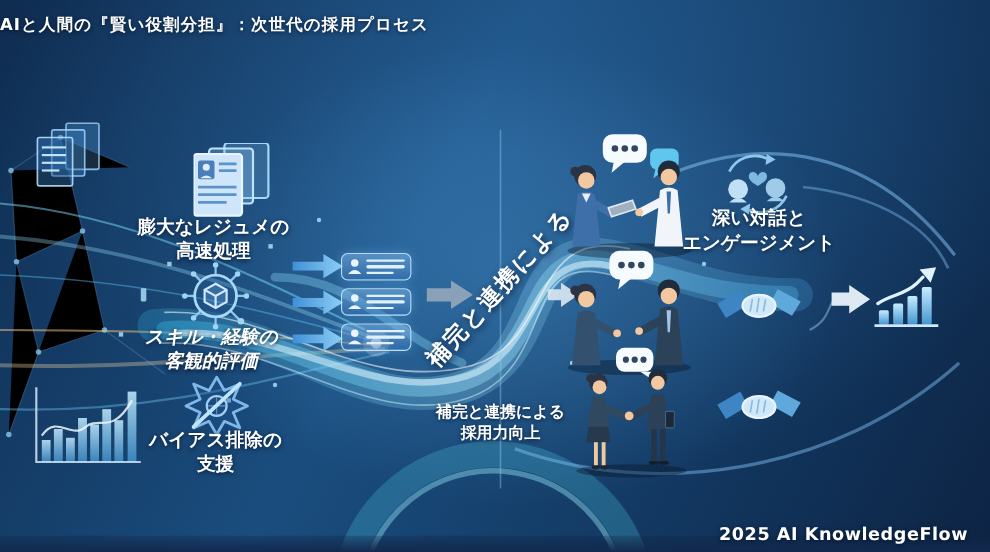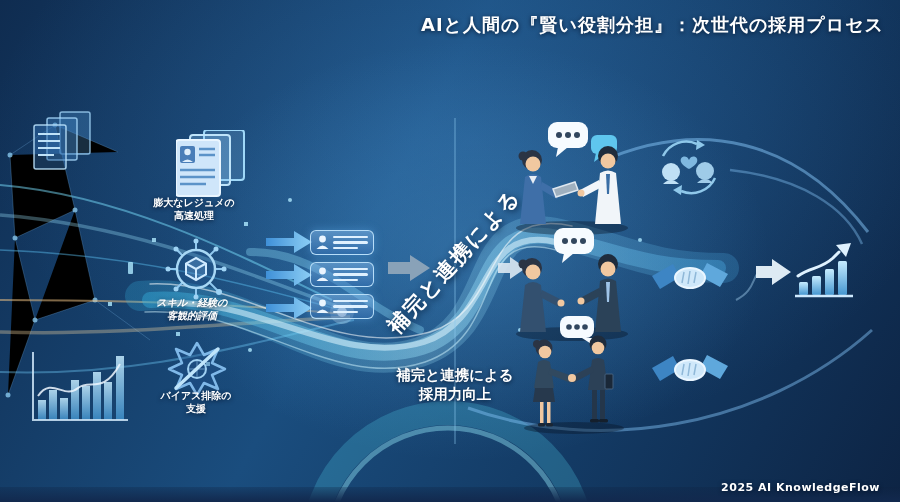--- a/index.html
+++ b/index.html
@@ -6,38 +6,38 @@
   #canvas{
     position:relative;width:900px;height:502px;overflow:hidden;
     font-family:"DejaVu Sans","Liberation Sans",sans-serif;color:#fff;
     background:
       radial-gradient(ellipse 430px 300px at 52% 50%, rgba(86,166,224,.30), transparent 70%),
       radial-gradient(ellipse 640px 400px at 52% 28%, rgba(62,132,196,.32), transparent 75%),
       linear-gradient(118deg,#0f2c50 0%,#1a4d7e 42%,#133a64 70%,#0d2444 100%);
   }
   .abs{position:absolute;}
   .txt{font-weight:700;text-shadow:0 1px 4px rgba(0,18,40,.85);line-height:1.32;}
-  .title{left:0;right:16px;top:13px;text-align:right;font-size:18px;letter-spacing:1px;}
+  .title{left:0;right:4px;top:13px;text-align:left;font-size:15px;letter-spacing:1px;}
   .pill{top:72px;padding:5px 20px;border-radius:17px;white-space:nowrap;
         background:rgba(9,29,56,.82);border:1px solid rgba(126,186,236,.35);
         box-shadow:0 2px 8px rgba(0,10,30,.5);font-size:16.5px;}
   .pill-ai{left:55px;} .pill-human{left:497px;}
-  .label{white-space:pre-line;text-align:center;font-size:10px;}
+  .label{white-space:pre-line;text-align:center;font-size:17px;}
   .wave-label{left:352px;top:248px;width:205px;text-align:center;font-size:21px;letter-spacing:2px;
       transform:rotate(-48deg);text-shadow:0 2px 6px rgba(0,25,55,.9);}
   .caption{left:372px;top:366px;width:166px;font-size:14.5px;}
   .card{left:310px;width:64px;height:25px;border-radius:6px;
         background:linear-gradient(rgba(135,190,240,.50),rgba(60,120,190,.45));
         border:1.5px solid rgba(196,232,255,.9);box-shadow:0 0 10px rgba(110,190,255,.35);
         display:flex;align-items:center;padding:0 5px;gap:4px;box-sizing:border-box;}
   .card .lines{flex:1;display:flex;flex-direction:column;gap:3px;}
   .card .lines i{display:block;height:2.5px;border-radius:2px;background:#dff1ff;}
   .card .lines i:last-child{width:70%;}
   .footerband{left:0;right:0;bottom:0;height:15px;background:linear-gradient(rgba(13,32,62,.25),#12294e);}
-  .credit{right:20px;bottom:6px;font-size:11px;letter-spacing:.5px;}
+  .credit{right:20px;bottom:6px;font-size:16px;letter-spacing:.5px;}
   svg{display:block;}
 </style>
 </head>
 <body>
 
 <div id="canvas">
 
   <svg class="abs" width="900" height="502" viewBox="0 0 900 502" style="left:0;top:0;">
     <defs>
       <linearGradient id="wavegrad" x1="0" y1="0" x2="1" y2="0">
@@ -346,20 +346,22 @@
     <path d="M10,18 A26,26 0 0 1 44,6" fill="none" stroke="#8fc8ea" stroke-width="2.5"></path>
     <polygon points="44,2 52,7 43,12" fill="#8fc8ea"></polygon>
     <path d="M62,40 A26,26 0 0 1 28,53" fill="none" stroke="#8fc8ea" stroke-width="2.5"></path>
     <polygon points="28,57 20,52 29,47" fill="#8fc8ea"></polygon>
     <path d="M36,22 c-2,-6 -10,-4 -8,2 c1,3.5 8,7 8,7 c0,0 7,-3.5 8,-7 c2,-6 -6,-8 -8,-2 z" fill="#7fb8e0"></path>
     <circle cx="18" cy="34" r="9" fill="#bfe0f5"></circle>
       <path d="M10,46 q8,-8 16,0 z" fill="#bfe0f5"></path>
     <circle cx="52" cy="33" r="9" fill="#9fcbe8"></circle>
       <path d="M44,45 q8,-8 16,0 z" fill="#9fcbe8"></path>
   </svg>
+  <div class="abs txt label" style="left:613px;top:188px;width:154px;">深い対話と
+エンゲージメント</div>
 
   <svg class="abs" style="left:652px;top:252px;" width="76" height="52" viewBox="0 0 76 52">
     <polygon points="0,24 21,12 28,25 8,37" fill="#3d85c4"></polygon>
     <polygon points="76,22 55,11 48,24 68,35" fill="#5fa8dc"></polygon>
     <ellipse cx="38" cy="26" rx="15" ry="10" fill="#cfe8fa" stroke="#eaf6ff" stroke-width="2"></ellipse>
     <g stroke="#8fb8d8" stroke-width="1.5">
         <line x1="32" y1="20" x2="30" y2="31"></line>
         <line x1="38" y1="19" x2="36" y2="32"></line>
         <line x1="44" y1="20" x2="42" y2="31"></line>
       </g>

